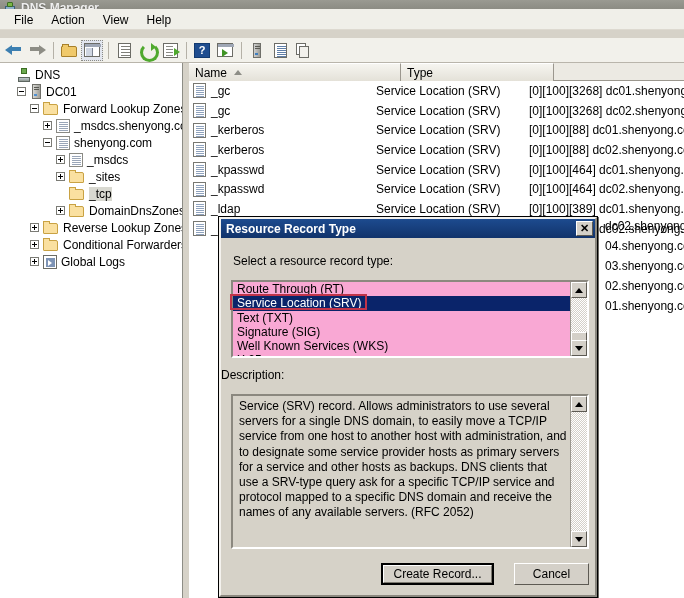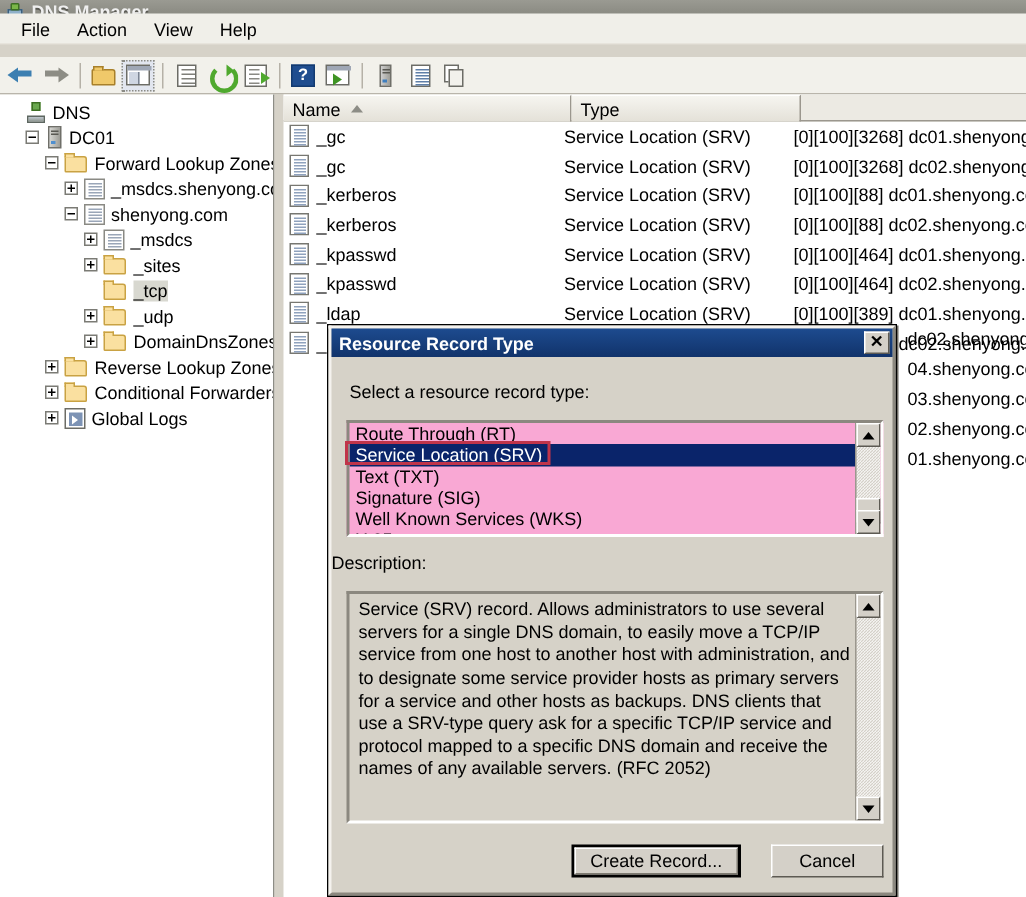--- a/index.html
+++ b/index.html
@@ -378,28 +378,20 @@
             <b></b>
           </span>
           <span class="tlabel selhi">_tcp</span>
         </div>
         <div class="trow" style="padding-left: 54px;">
           <span class="plus p"></span>
           <span class="tfolder">
             <i></i>
             <b></b>
           </span>
-          <span class="tlabel">_udp</span>
-        </div>
-        <div class="trow" style="padding-left: 54px;">
-          <span class="plus p"></span>
-          <span class="tfolder">
-            <i></i>
-            <b></b>
-          </span>
           <span class="tlabel">DomainDnsZones</span>
         </div>
         <div class="trow" style="padding-left: 28px;">
           <span class="plus p"></span>
           <span class="tfolder">
             <i></i>
             <b></b>
           </span>
           <span class="tlabel">Reverse Lookup Zones</span>
         </div>
@@ -417,21 +409,21 @@
             <u></u>
           </span>
           <span class="tlabel">Global Logs</span>
         </div>
       </div>
   </div>
   <div class="splitter"></div>
 
   <div class="pane-right">
     <div class="lv-head">
-      <div class="lv-col" style="width:192px">
+      <div class="lv-col" style="width:212px">
         <span>Name</span>
         <span class="sortup"></span>
       </div>
       <div class="lv-col" style="width:153px">
         <span>Type</span>
       </div>
     </div>
     <div class="lv-body" id="lvbody">
         <div class="lv-row">
           <div class="c-name">

